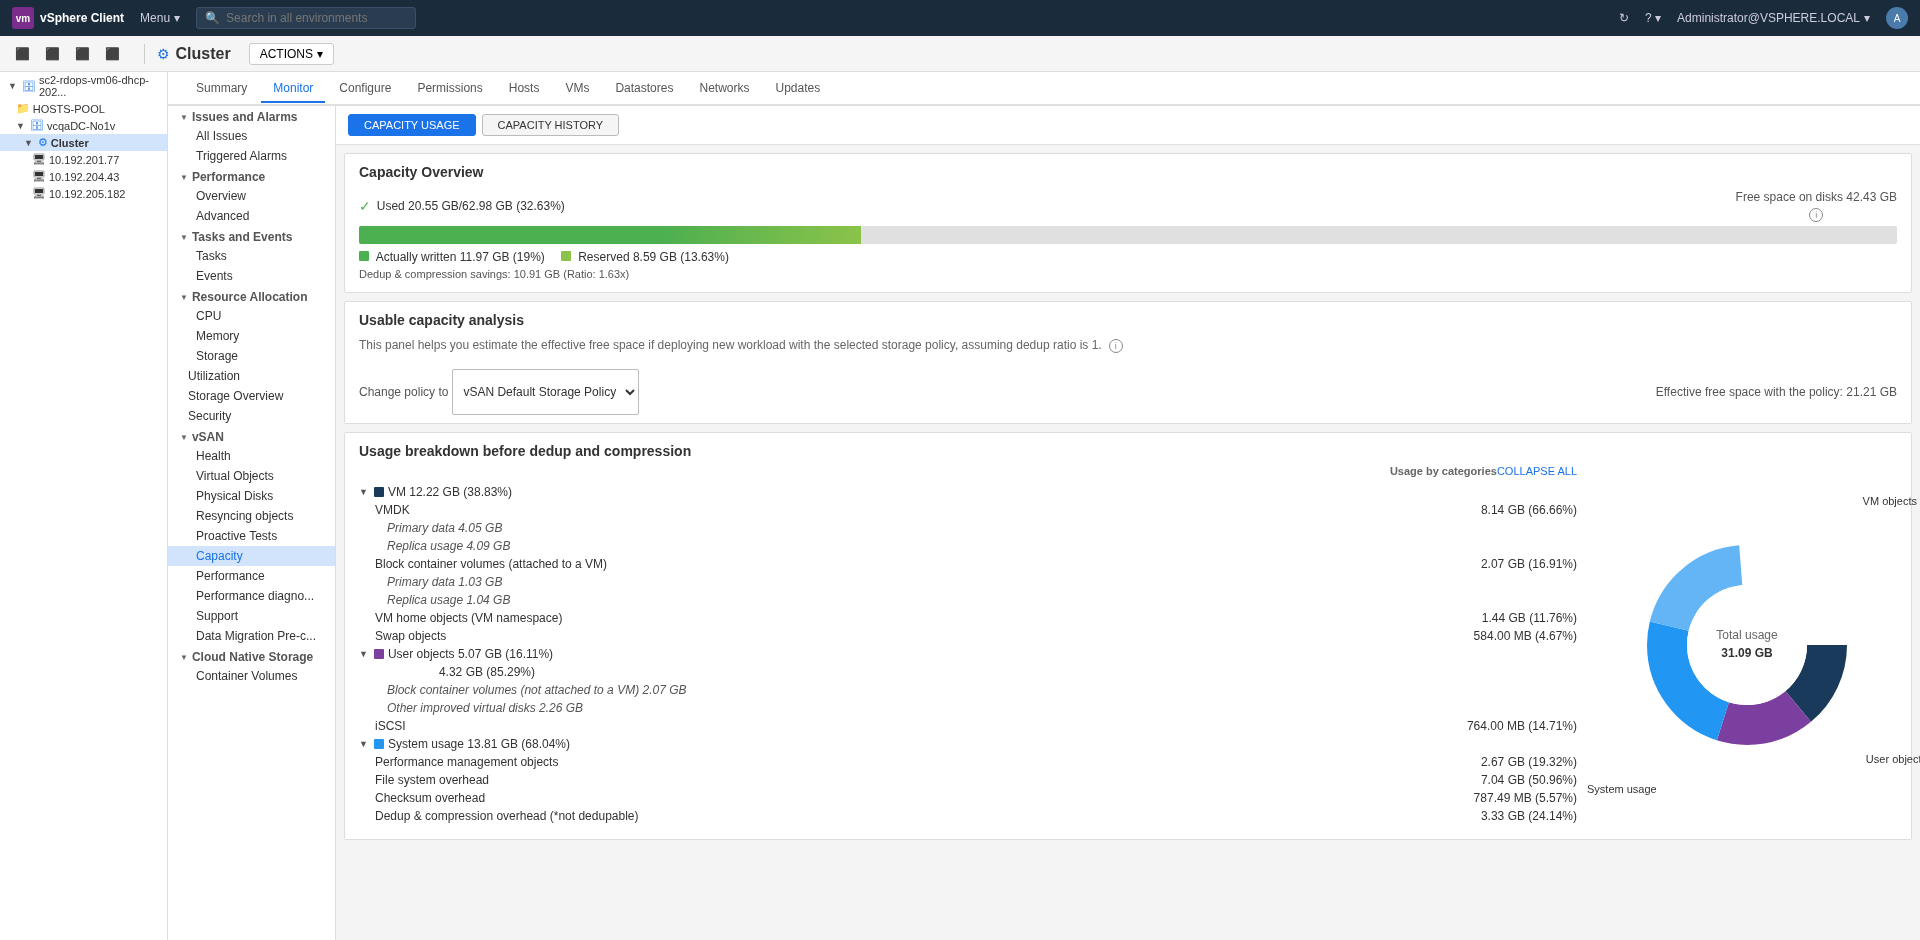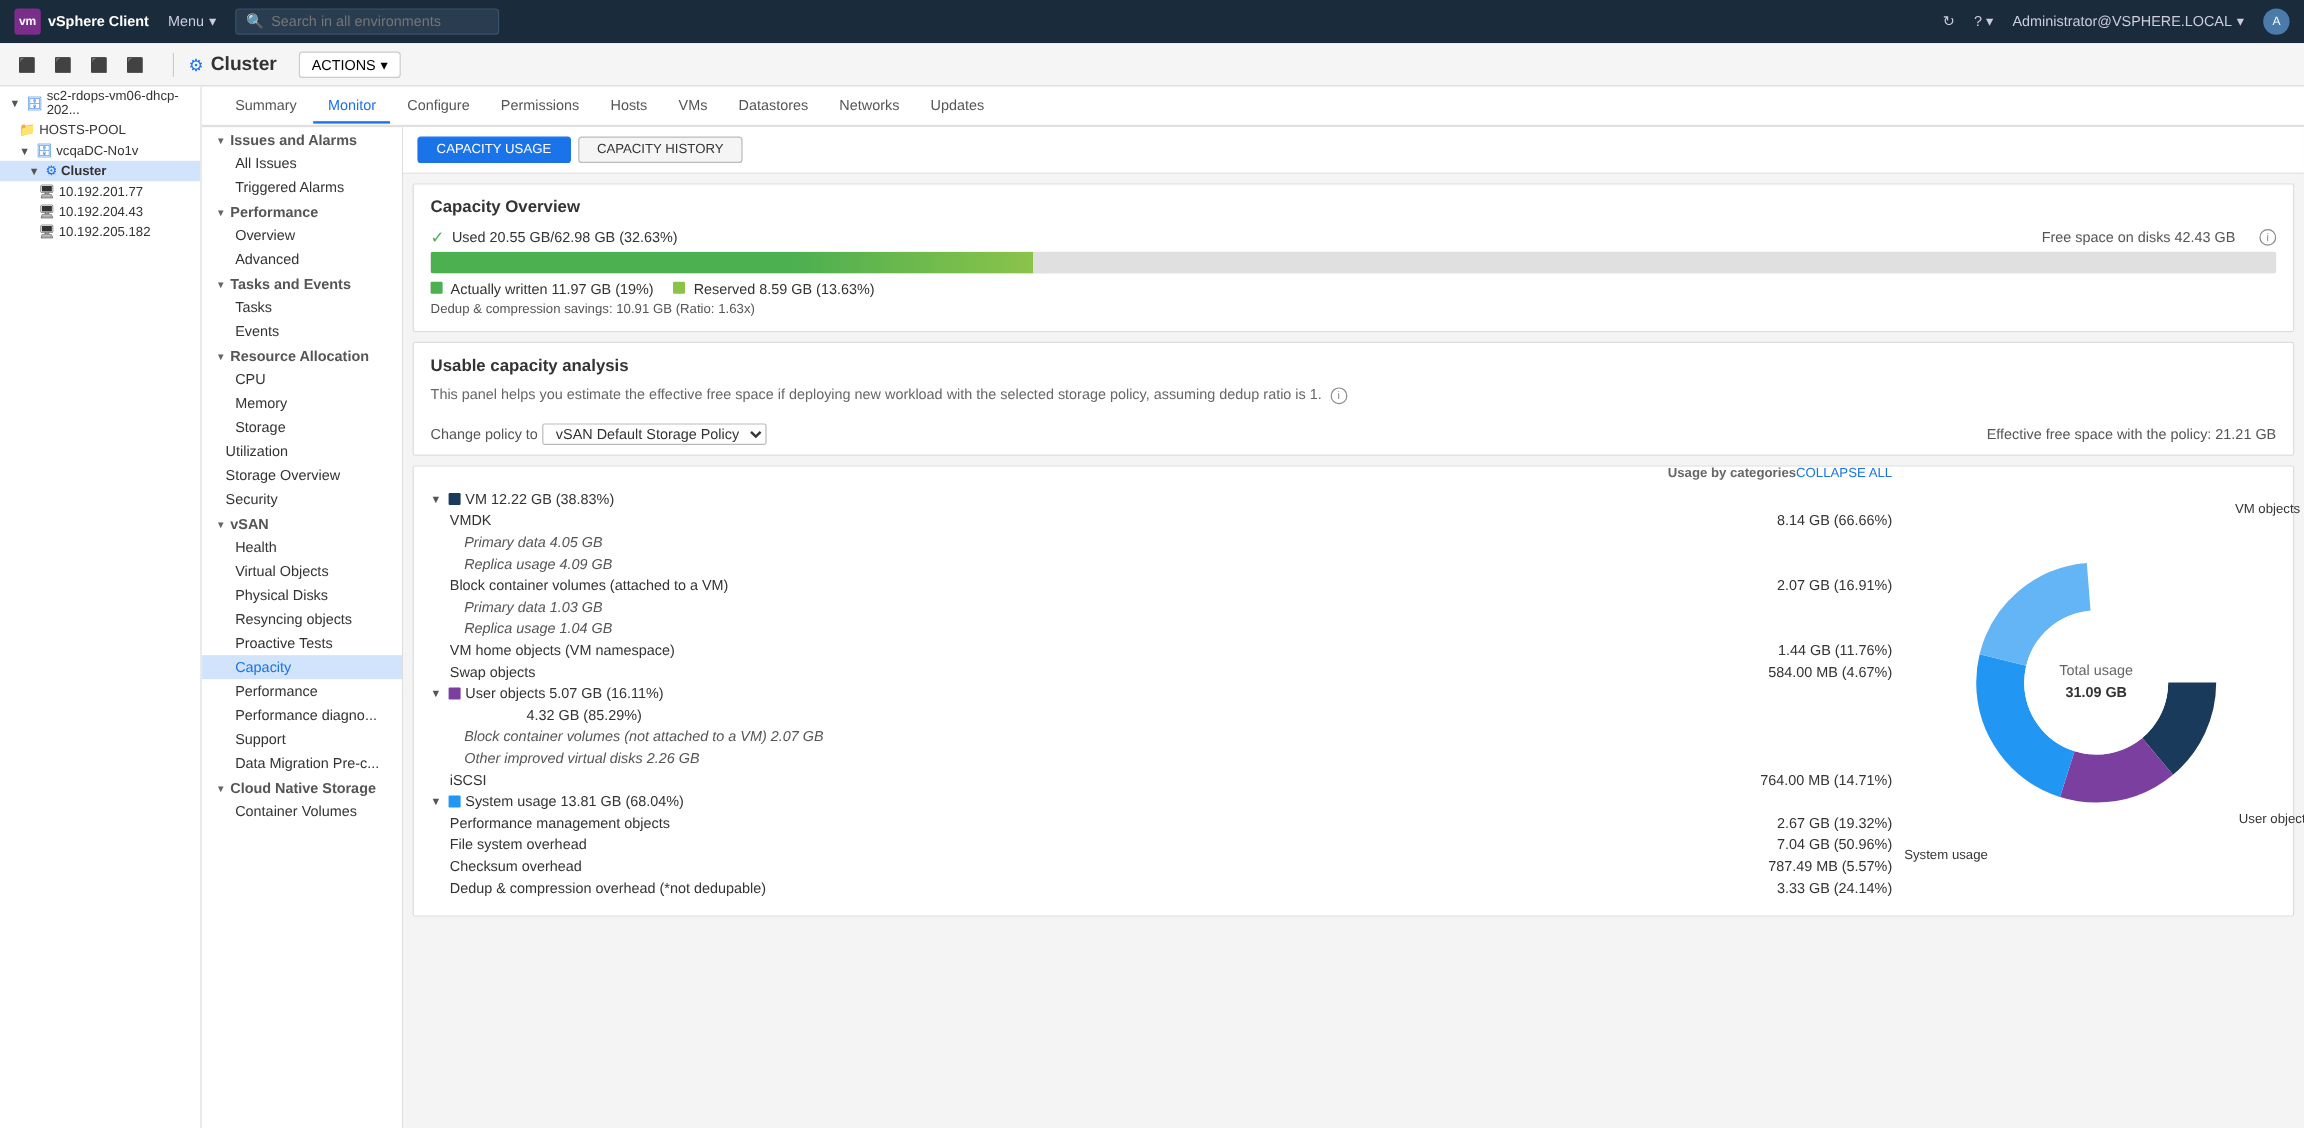--- a/index.html
+++ b/index.html
@@ -63,21 +63,21 @@
     .progress-container { padding: 4px 14px 12px; }
     .progress-bar-wrap { background: #e0e0e0; height: 18px; border-radius: 2px; position: relative; overflow: hidden; margin: 4px 0; }
     .progress-bar-fill { height: 100%; background: #4caf50; }
     .progress-row { display: flex; align-items: center; justify-content: space-between; }
     .legend-row { display: flex; align-items: center; gap: 16px; margin-top: 6px; font-size: 11px; }
     .legend-dot { width: 10px; height: 10px; border-radius: 1px; display: inline-block; margin-right: 4px; }
     .dedup-line { font-size: 11px; color: #555; margin-top: 4px; }
 
     
     .policy-row { display: flex; align-items: center; gap: 4px; padding: 8px 14px; font-size: 12px; color: #555; }
-    .policy-select { border: 1px solid #bbb; padding: 0 6px; border-radius: 2px; background: #fff; font-size: 12px; color: #333; cursor: pointer; }
+    .policy-select { border: 1px solid #bbb; padding: 14px 6px; border-radius: 2px; background: #fff; font-size: 12px; color: #333; cursor: pointer; }
     .effective-space { margin-left: auto; font-size: 12px; color: #555; }
 
     
     .breakdown-section { background: #fff; margin: 8px; border: 1px solid #ddd; border-radius: 2px; }
     .breakdown-header { padding: 10px 14px 6px; display: flex; align-items: center; justify-content: space-between; }
     .breakdown-title { font-size: 14px; font-weight: 600; color: #333; }
     .breakdown-body { display: flex; padding: 0 14px 14px; gap: 20px; }
     .breakdown-table { flex: 1; }
     .cat-row { display: flex; align-items: center; gap: 4px; padding: 2px 0; }
     .cat-label { flex: 1; font-size: 12px; }
@@ -257,21 +257,21 @@
         </div>
 
         <div class="section">
           <div class="section-title">Capacity Overview</div>
           <div class="progress-container">
             <div class="progress-row">
               <div style="display:flex;align-items:center;gap:6px;">
                 <span class="green-check">✓</span>
                 <span style="font-size:12px;">Used 20.55 GB/62.98 GB (32.63%)</span>
               </div>
-              <div style="margin-left:auto;display:flex;align-items:center;gap:20px;">
+              <div style="margin-left:auto;display:flex;align-items:center;gap:4px;flex-direction:column;">
                 <span style="font-size:12px;color:#555;">Free space on disks 42.43 GB</span>
                 <span class="info-icon">i</span>
               </div>
             </div>
             <div class="progress-bar-wrap">
               <div class="progress-bar-fill" style="width:32.63%;background:linear-gradient(to right, #4caf50 60%, #8bc34a 100%);"></div>
             </div>
             <div class="legend-row">
               <span>
                 <span class="legend-dot" style="background:#4caf50;"></span>
@@ -293,20 +293,23 @@
             <span class="info-icon" style="margin-left:4px;">i</span>
           </div>
           <div class="policy-row">
             <span>Change policy to</span>
             <select class="policy-select"><option>vSAN Default Storage Policy</option></select>
             <span class="effective-space">Effective free space with the policy: 21.21 GB</span>
           </div>
         </div>
 
         <div class="breakdown-section">
+          <div class="breakdown-header">
+            <span class="breakdown-title">Usage breakdown before dedup and compression</span>
+          </div>
           <div class="breakdown-body">
 
             <div class="breakdown-table">
               <div style="display:flex;justify-content:flex-end;align-items:center;margin-bottom:6px;">
                 <span style="font-size:11px;color:#666;font-weight:600;">Usage by categories</span>
                 <span class="collapse-all">COLLAPSE ALL</span>
               </div>
 
               <div class="cat-row">
                 <span class="expand-btn">▼</span>

